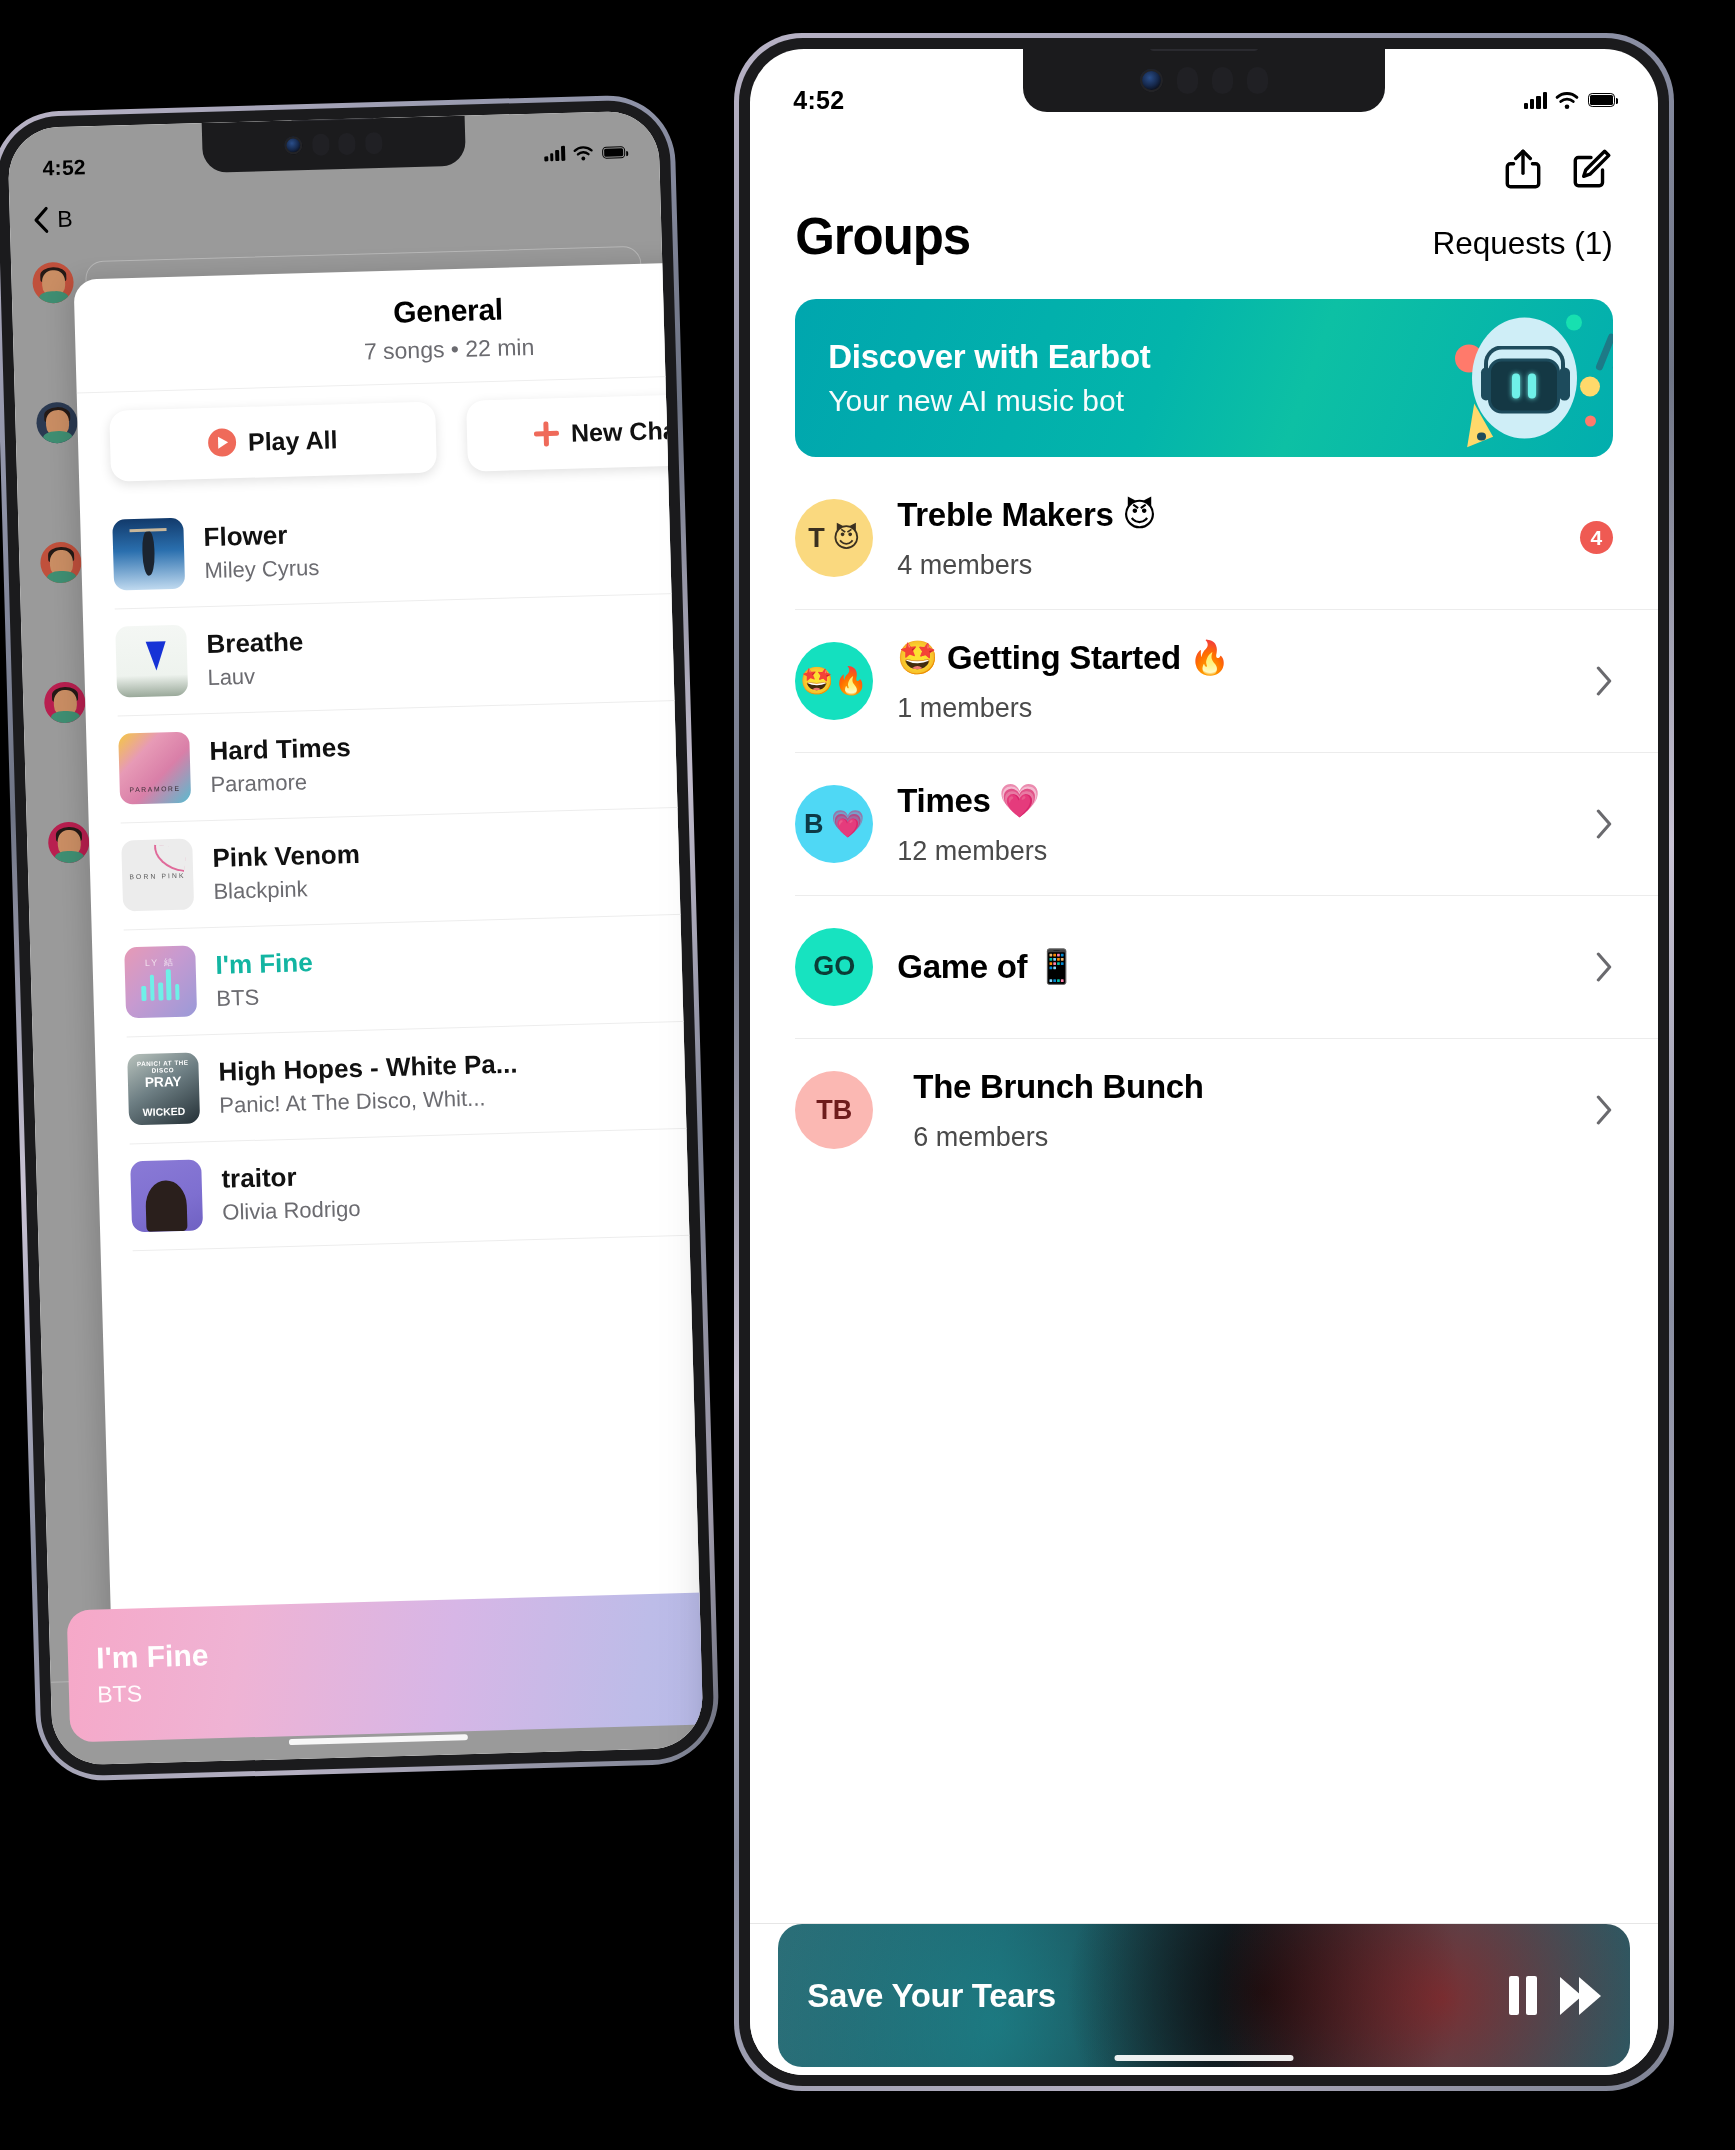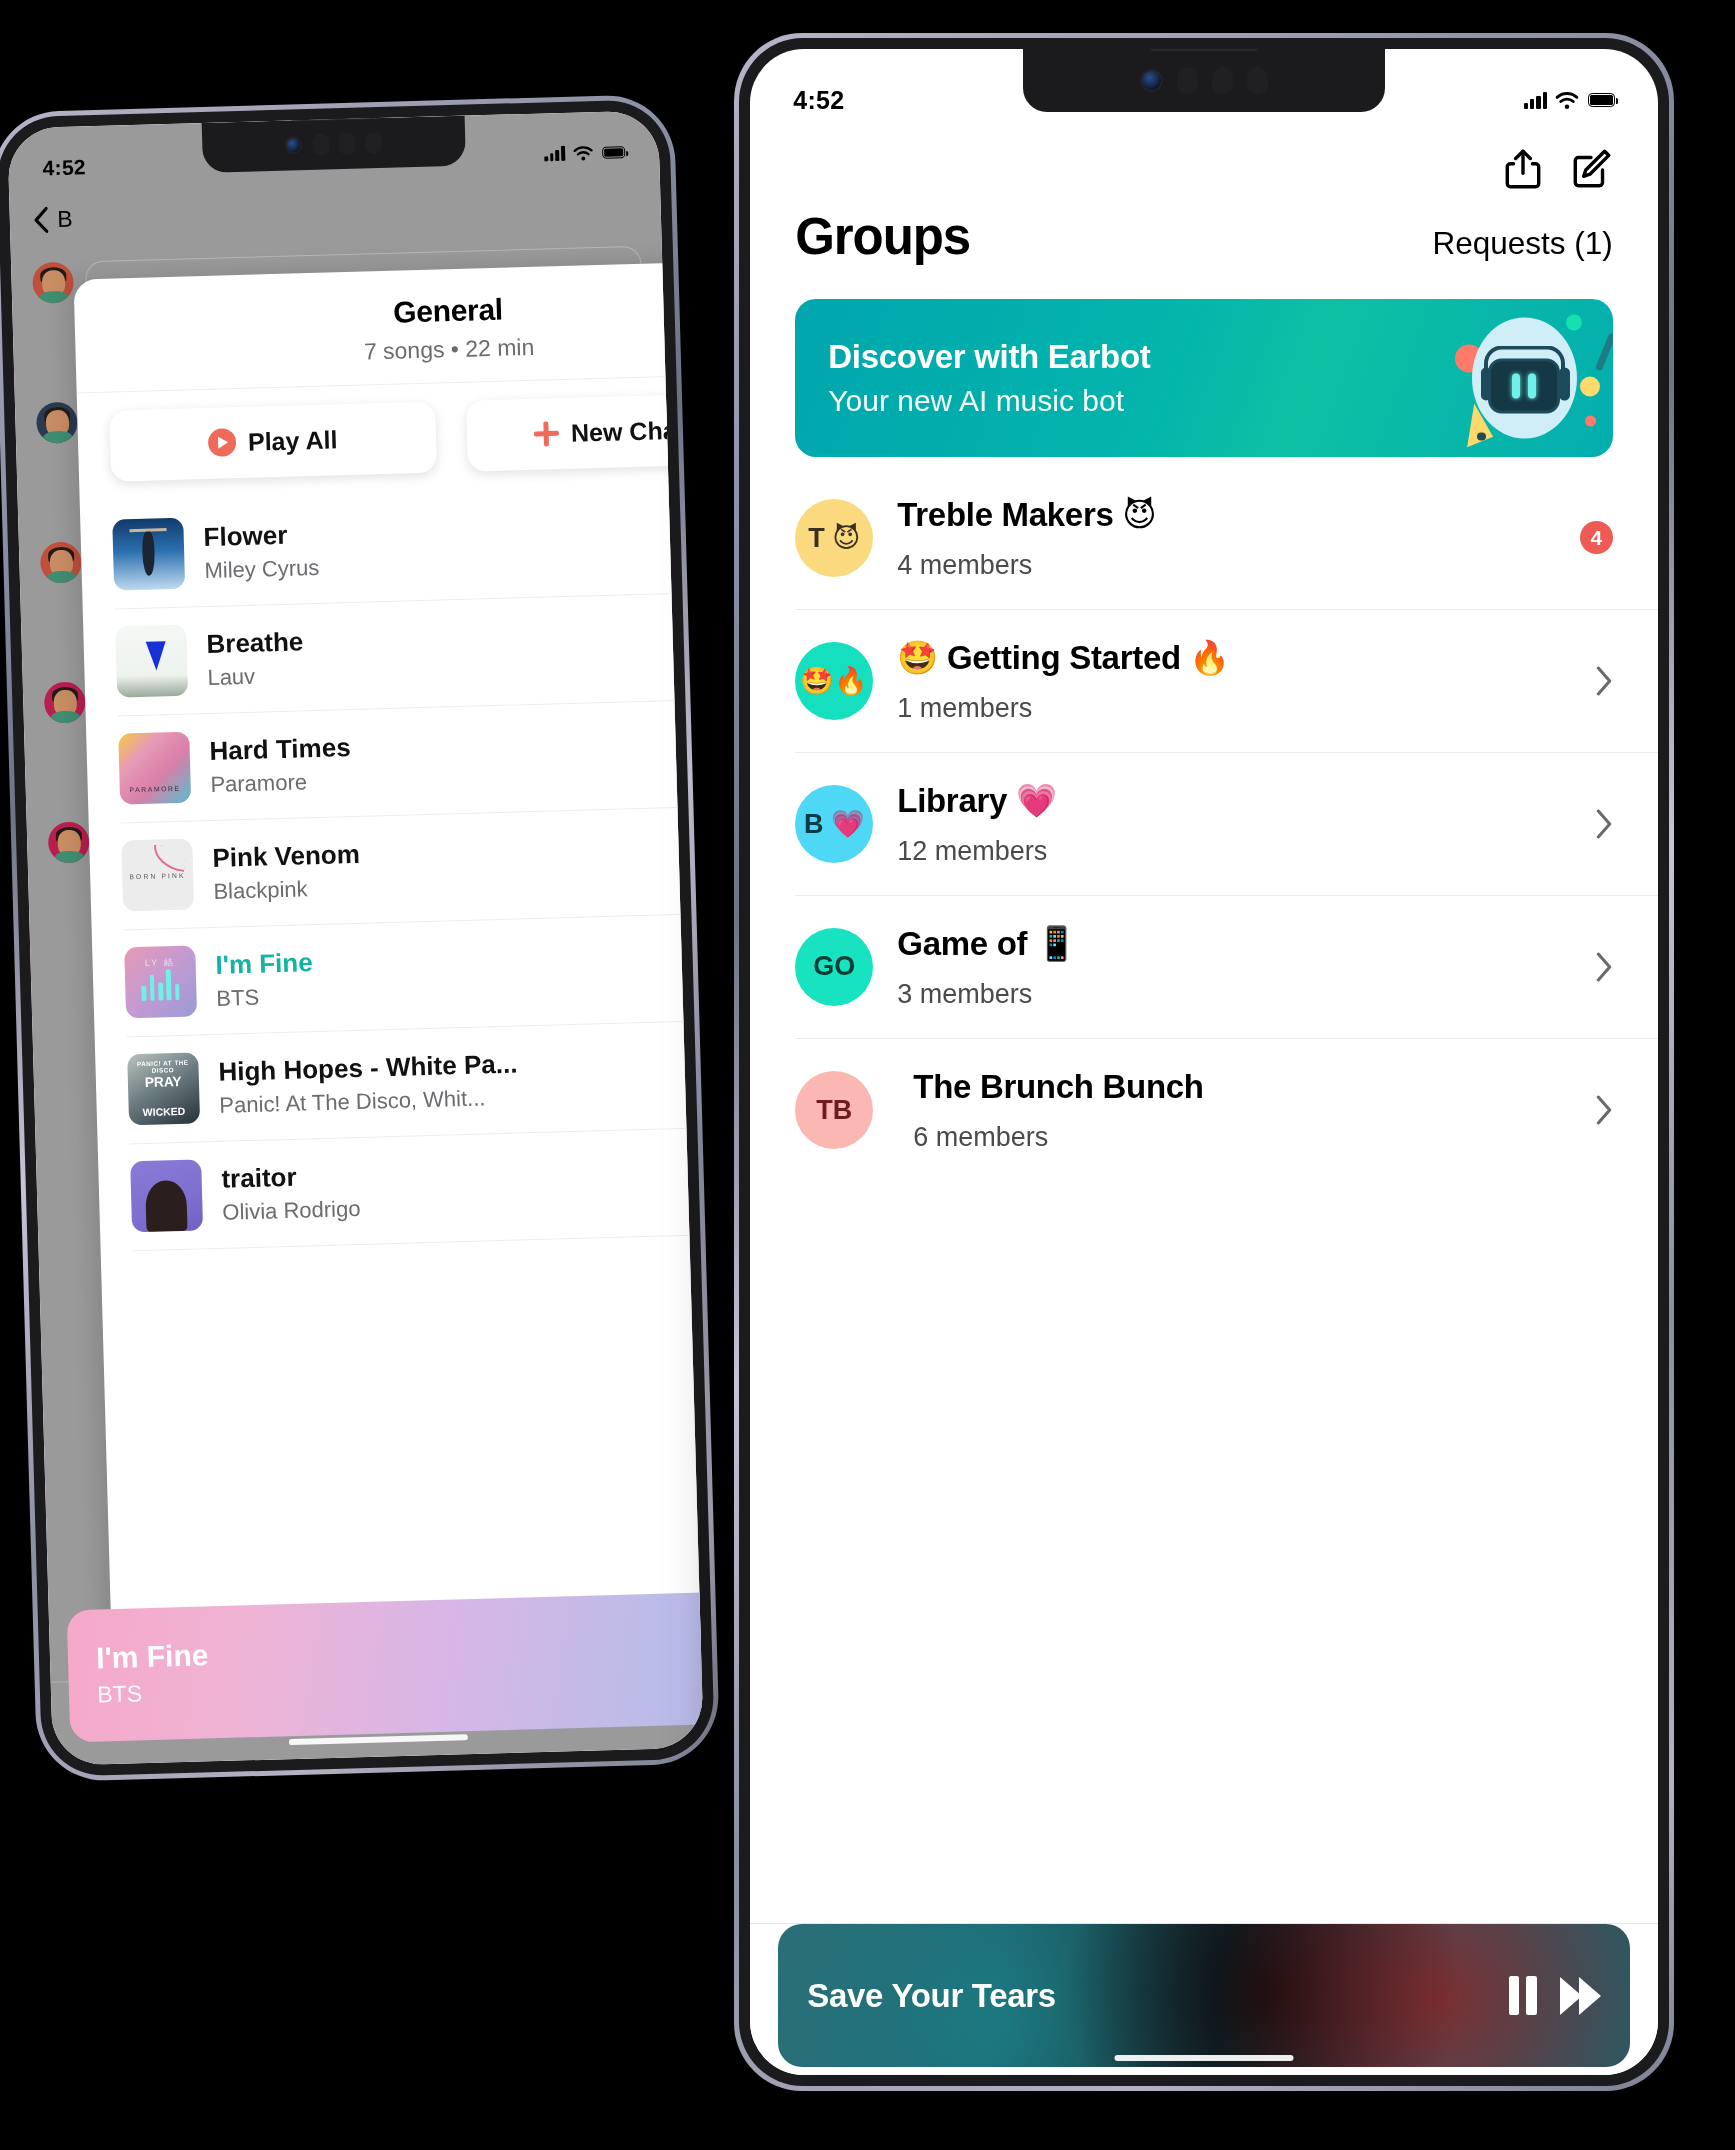--- a/index.html
+++ b/index.html
@@ -570,32 +570,31 @@
                 <div class="gname">🤩 Getting Started 🔥</div>
                 <div class="gmembers">1 members</div>
               </div>
               <div class="chev"><svg viewBox="0 0 34 58">
                   <path d="M6 4 L28 29 L6 54" stroke="#6a6a6e" stroke-width="6" fill="none" stroke-linecap="round" stroke-linejoin="round"></path>
                 </svg></div>
             </div>
             <div class="grow">
               <div class="gav" style="background: rgb(79, 216, 245); color: rgb(13, 58, 71);">B 💗</div>
               <div class="gtext">
-                <div class="gname">Library 💗</div>
+                <div class="gname">Times 💗</div>
                 <div class="gmembers">12 members</div>
               </div>
               <div class="chev"><svg viewBox="0 0 34 58">
                   <path d="M6 4 L28 29 L6 54" stroke="#6a6a6e" stroke-width="6" fill="none" stroke-linecap="round" stroke-linejoin="round"></path>
                 </svg></div>
             </div>
             <div class="grow">
               <div class="gav" style="background: rgb(23, 227, 192); color: rgb(11, 61, 54);">GO</div>
               <div class="gtext">
                 <div class="gname">Game of 📱</div>
-                <div class="gmembers">3 members</div>
               </div>
               <div class="chev"><svg viewBox="0 0 34 58">
                   <path d="M6 4 L28 29 L6 54" stroke="#6a6a6e" stroke-width="6" fill="none" stroke-linecap="round" stroke-linejoin="round"></path>
                 </svg></div>
             </div>
             <div class="grow">
               <div class="gav" style="background: rgb(251, 184, 179); color: rgb(110, 28, 28);">TB</div>
               <div class="gtext">
                 <div class="gname">The Brunch Bunch</div>
                 <div class="gmembers">6 members</div>

